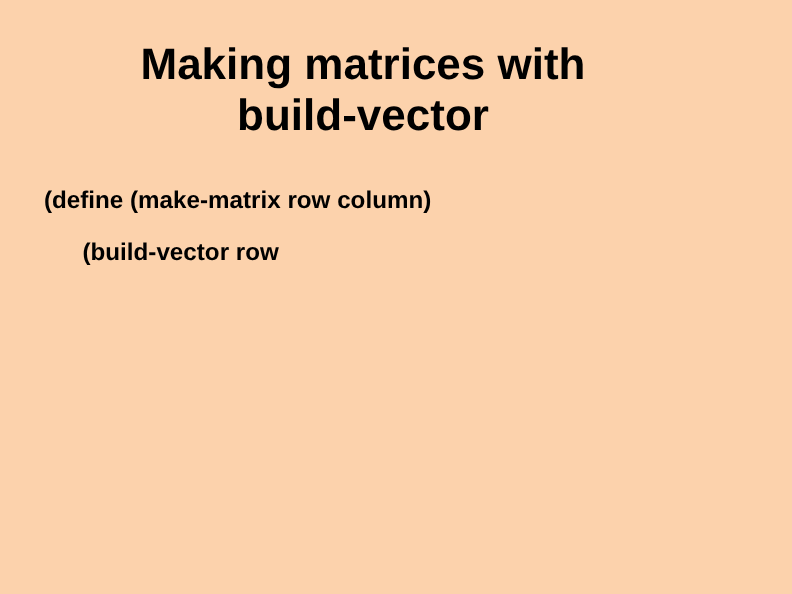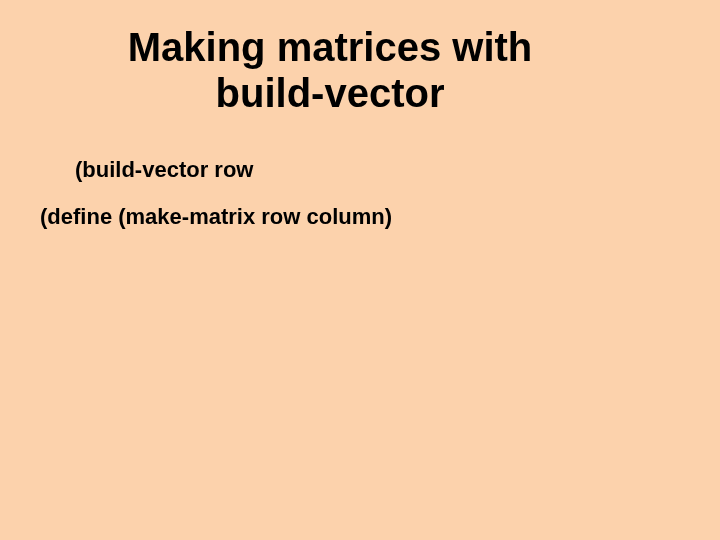--- a/index.html
+++ b/index.html
@@ -11,21 +11,21 @@
   }
   body {
     background: #fcd2ac;
     font-family: Arial, Helvetica, sans-serif;
     color: #000;
   }
   .slide {
     width: 660px;
     height: 540px;
     box-sizing: border-box;
-    padding: 24px 40px 40px 40px;
+    padding: 36px 40px 40px 40px;
   }
   .title {
     font-weight: bold;
     font-size: 40px;
     line-height: 1.15;
     text-align: center;
     margin: 0 0 40px 0;
     padding: 0 30px;
   }
   .code-line {
@@ -37,15 +37,15 @@
   }
   .indent-0 { padding-left: 0px; }
   .indent-1 { padding-left: 35px; }
   .indent-2 { padding-left: 175px; }
 </style>
 </head>
 <body>
 
 <div class="slide">
   <h1 class="title">Making matrices with build-vector</h1>
+  <div class="code-line indent-0">(define (make-matrix row column)</div>
   <div class="code-line indent-1">(build-vector row</div>
-  <div class="code-line indent-0">(define (make-matrix row column)</div>
 </div>
 
 </body></html>

